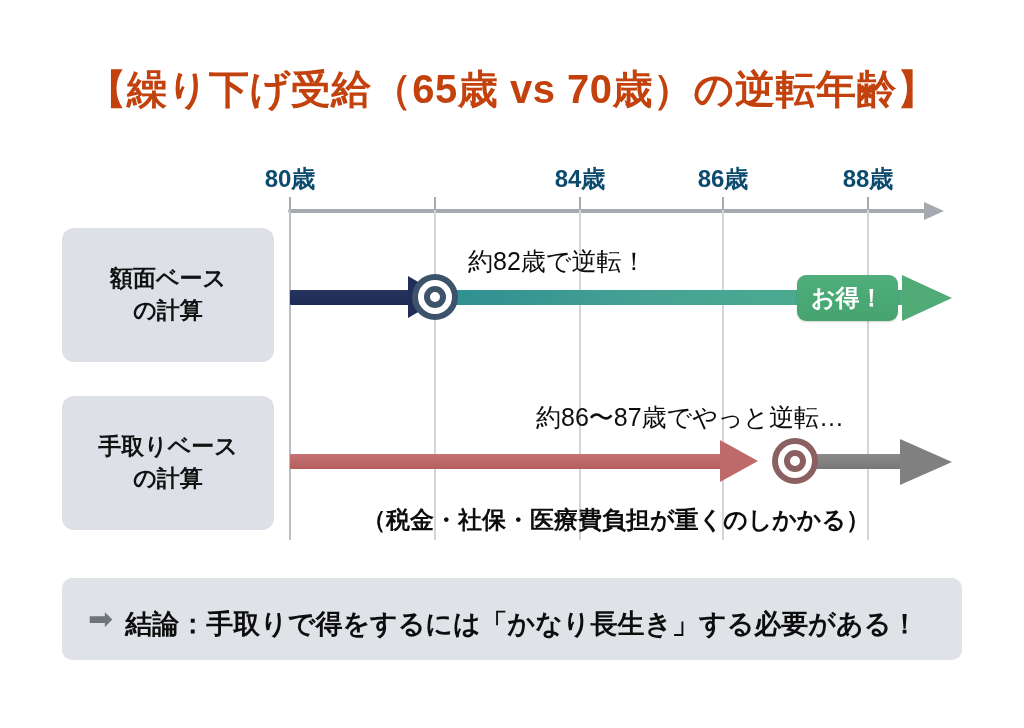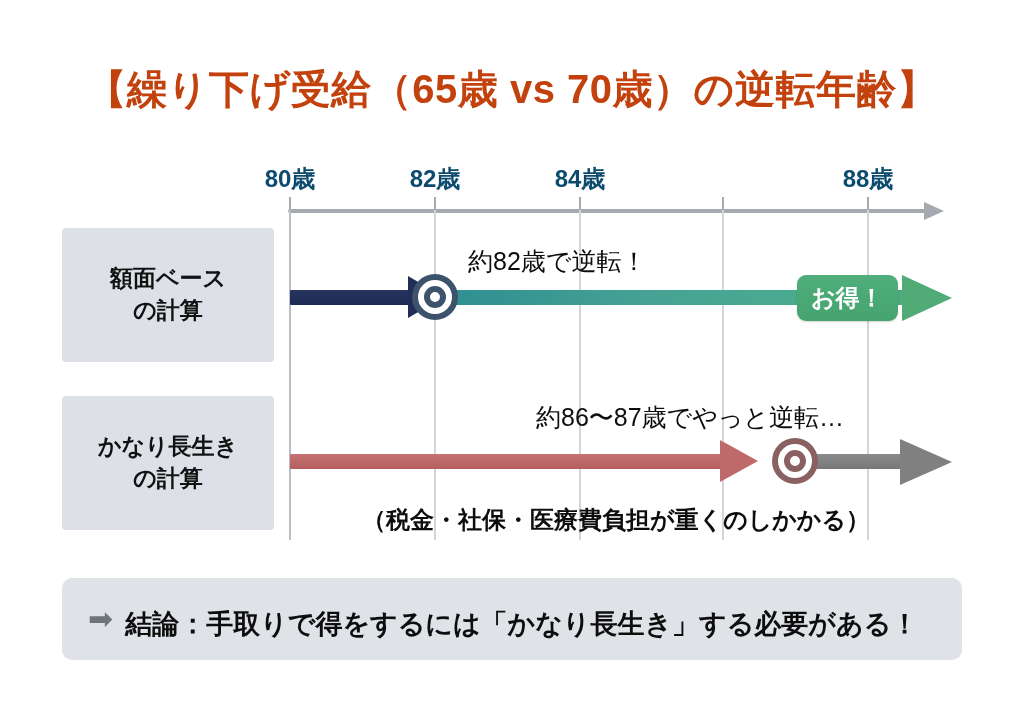--- a/index.html
+++ b/index.html
@@ -81,21 +81,21 @@
   }
   .gridline.first {
     background: #b9bdc4;
   }
 
   
   .row-label {
     position: absolute;
     left: 62px;
     width: 212px;
-    border-radius: 4px;
+    border-radius: 12px;
     background: #dde1e7;
     display: flex;
     flex-direction: column;
     align-items: center;
     justify-content: center;
     font-size: 23px;
     font-weight: 700;
     color: #111111;
     line-height: 1.38;
     text-align: center;
@@ -265,22 +265,22 @@
 <body>
 
 <div id="stage">
 
   <div class="title">【繰り下げ受給（65歳 vs 70歳）の逆転年齢】</div>
 
   <div class="axis-line"></div>
   <div class="axis-arrowhead"></div>
 
   <div class="tick-label" style="left:290px">80歳</div>
-  <div class="tick-label" style="left:435px">82歳</div>
   <div class="tick-label" style="left:580px">84歳</div>
+  <div class="tick-label" style="left:723px">86歳</div>
   <div class="tick-label" style="left:868px">88歳</div>
 
   <div class="axis-tickcap" style="left:289px"></div>
   <div class="axis-tickcap" style="left:434px"></div>
   <div class="axis-tickcap" style="left:579px"></div>
   <div class="axis-tickcap" style="left:722px"></div>
   <div class="axis-tickcap" style="left:867px"></div>
 
   <div class="gridline first" style="left:289px"></div>
   <div class="gridline" style="left:434px"></div>
@@ -300,21 +300,21 @@
   <div class="head-teal"></div>
 
   <div class="ring ring-1">
     <div class="inner"></div>
   </div>
 
   <div class="annot annot-1">約82歳で逆転！</div>
   <div class="badge">お得！</div>
 
   <div class="row-label r2">
-    <span>かなり長生き</span>
+    <span>手取りベース</span>
     <span>の計算</span>
   </div>
 
   <div class="bar bar-rose"></div>
   <div class="head-rose"></div>
   <div class="bar bar-gray"></div>
   <div class="head-gray"></div>
 
   <div class="ring ring-2">
     <div class="inner"></div>

